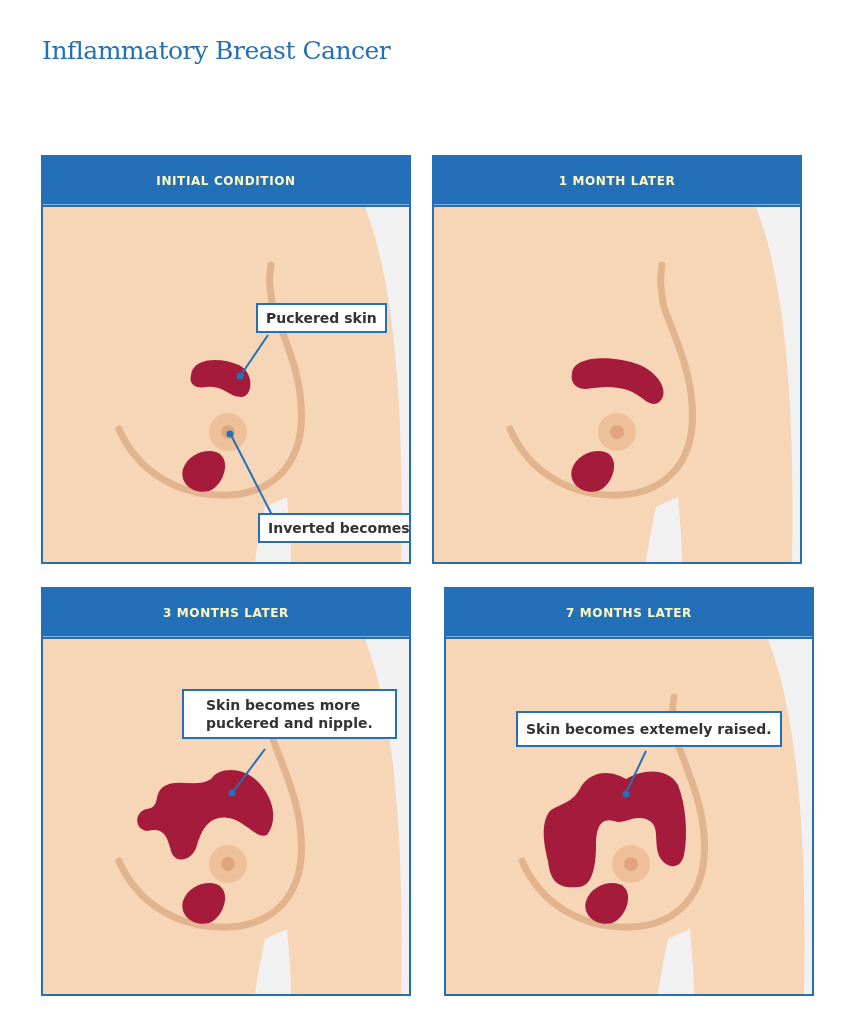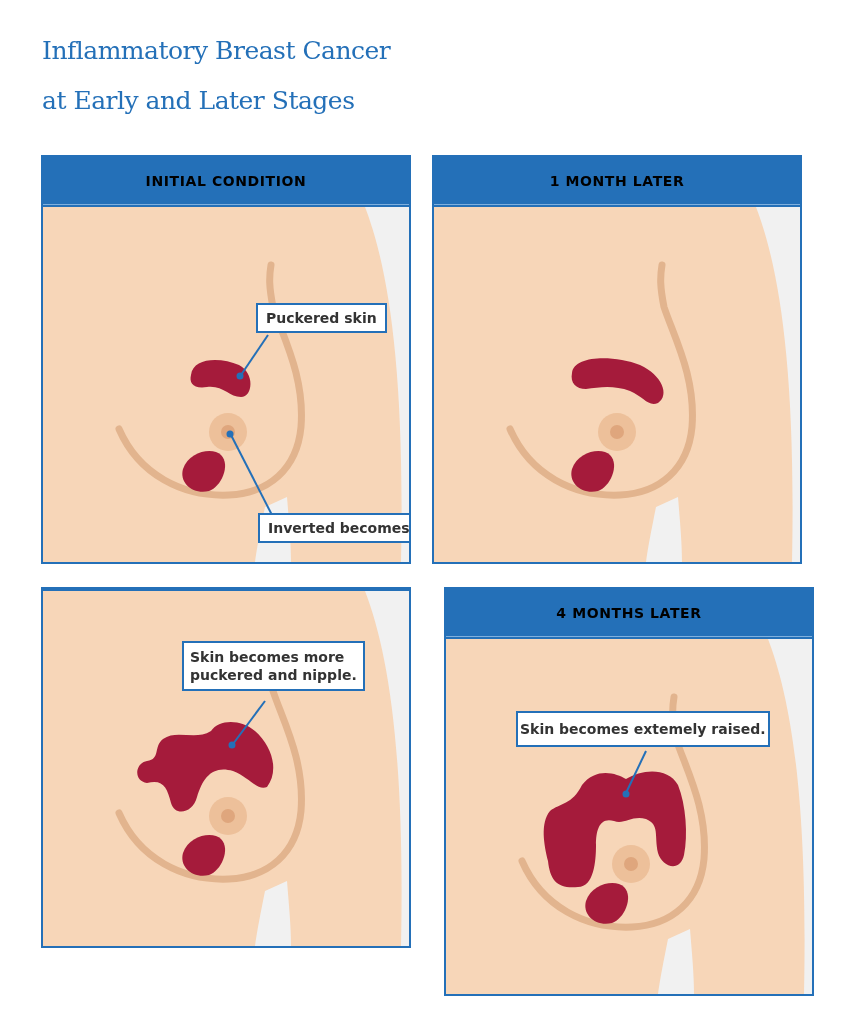--- a/index.html
+++ b/index.html
@@ -10,43 +10,42 @@
     font-weight: normal; color: #2470b8; font-size: 25px; line-height: 50px;
     letter-spacing: -0.5px;
   }
   .title span { display: block; }
   .panel {
     position: absolute; width: 370px; box-sizing: border-box;
     border: 2px solid #2470b8; background: #2470b8;
   }
   .panel-header {
     height: 47px; display: flex; align-items: center; justify-content: center;
-    color: #000000; font-family: "DejaVu Sans", sans-serif; font-weight: bold;
-    font-size: 14px; letter-spacing: 0.6px;
+    color: #fef9c3; font-family: "DejaVu Sans", sans-serif; font-weight: bold;
+    font-size: 12px; letter-spacing: 0.6px;
     border-bottom: 1px solid #7fb0de;
   }
   .panel-body { position: relative; height: 355px; background: #f7d6b8; border-top: 2px solid #2470b8; overflow: hidden; }
   .panel-body svg { position: absolute; left: 0; top: 0; width: 366px; height: 355px; }
   .callout {
     position: absolute; background: #ffffff; border: 2px solid #2470b8;
     color: #333333; font-family: "DejaVu Sans", sans-serif; font-weight: bold;
     font-size: 14px; line-height: 18px; text-align: left; padding: 4px 8px;
     box-sizing: border-box; white-space: nowrap;
   }
   #p1 { left: 41px; top: 155px; }
   #p2 { left: 432px; top: 155px; }
   #p3 { left: 41px; top: 587px; }
   #p4 { left: 444px; top: 587px; }
 </style>
 </head>
 <body>
 
 <h1 class="title">
   <span>Inflammatory Breast Cancer</span>
-  <span>at Early and Later Stages</span>
 </h1>
 
 <div class="panel" id="p1">
   <div class="panel-header">INITIAL CONDITION</div>
   <div class="panel-body">
     <svg viewBox="0 0 366 355">
       <path d="M322 0 C345 60 362 160 358 355 L366 355 L366 0 Z" fill="#f1f1f1"></path>
       <path d="M222 300 C218 320 214 340 212 355 L248 355 C248 335 246 315 244 290 Z" fill="#f1f1f1"></path>
       <path d="M76 222 C96 268 140 290 186 288 C226 286 254 262 258 220 C262 170 240 130 230 100 C226 80 226 70 228 58" fill="none" stroke="#e2b48e" stroke-width="7" stroke-linecap="round"></path>
       <path d="M148 168 C150 150 178 150 196 158 C212 166 210 190 198 190 C186 190 180 178 164 180 C150 182 146 176 148 168 Z" fill="#a51b3b"></path>
@@ -72,48 +71,49 @@
       <path d="M76 222 C96 268 140 290 186 288 C226 286 254 262 258 220 C262 170 240 130 230 100 C226 80 226 70 228 58" fill="none" stroke="#e2b48e" stroke-width="7" stroke-linecap="round"></path>
       <path d="M138 166 C140 148 180 148 206 158 C228 168 236 188 224 196 C214 200 210 190 196 184 C180 178 166 180 152 182 C142 182 136 176 138 166 Z" fill="#a51b3b"></path>
       <circle cx="183" cy="225" r="19" fill="#edc09a"></circle>
       <circle cx="183" cy="225" r="7" fill="#dfa67d"></circle>
       <path d="M138 262 C144 244 168 240 176 248 C186 258 176 280 164 284 C148 288 134 276 138 262 Z" fill="#a51b3b"></path>
     </svg>
   </div>
 </div>
 
 <div class="panel" id="p3">
+  <div class="panel-header">3 MONTHS LATER</div>
   <div class="panel-body">
     <svg viewBox="0 0 366 355">
       <path d="M322 0 C345 60 362 160 358 355 L366 355 L366 0 Z" fill="#f1f1f1"></path>
       <path d="M222 300 C218 320 214 340 212 355 L248 355 C248 335 246 315 244 290 Z" fill="#f1f1f1"></path>
       <path d="M76 222 C96 268 140 290 186 288 C226 286 254 262 258 220 C262 170 240 130 230 100 C226 80 226 70 228 58" fill="none" stroke="#e2b48e" stroke-width="7" stroke-linecap="round"></path>
       <path d="M168 140 C176 128 198 128 212 140 C230 156 236 180 224 196 C214 200 206 186 190 180 C170 174 160 186 154 206 C150 222 132 226 128 212 C124 196 120 188 104 192 C90 190 92 172 104 170 C118 168 110 156 120 148 C134 138 152 150 168 140 Z" fill="#a51b3b"></path>
       <circle cx="185" cy="225" r="19" fill="#edc09a"></circle>
       <circle cx="185" cy="225" r="7" fill="#dfa67d"></circle>
       <path d="M140 262 C146 244 170 240 178 248 C188 258 178 280 166 284 C150 288 136 276 140 262 Z" fill="#a51b3b"></path>
       <line x1="190" y1="153" x2="222" y2="110" stroke="#2470b8" stroke-width="2"></line>
       <circle cx="189" cy="154" r="3.5" fill="#2470b8"></circle>
     </svg>
-    <div class="callout" style="left:139px; top:50px; padding:5px 6px;">
+    <div class="callout" style="left:139px; top:50px; padding:5px 22px;">
       <span style="display:block">Skin becomes more</span>
       <span style="display:block">puckered and nipple.</span>
     </div>
   </div>
 </div>
 
 <div class="panel" id="p4">
-  <div class="panel-header">4 MONTHS LATER</div>
+  <div class="panel-header">7 MONTHS LATER</div>
   <div class="panel-body">
     <svg viewBox="0 0 366 355">
       <path d="M322 0 C345 60 362 160 358 355 L366 355 L366 0 Z" fill="#f1f1f1"></path>
       <path d="M222 300 C218 320 214 340 212 355 L248 355 C248 335 246 315 244 290 Z" fill="#f1f1f1"></path>
       <path d="M76 222 C96 268 140 290 186 288 C226 286 254 262 258 220 C262 170 240 130 230 100 C226 80 226 70 228 58" fill="none" stroke="#e2b48e" stroke-width="7" stroke-linecap="round"></path>
       <path d="M136 146 C150 128 170 134 180 140 C196 130 222 128 232 146 C240 166 242 196 238 216 C234 234 216 228 212 214 C208 196 214 186 200 180 C186 176 178 186 168 182 C154 178 150 190 150 206 C150 222 148 248 132 248 C112 250 104 242 102 222 C98 206 94 184 104 172 C114 164 126 166 136 146 Z" fill="#a51b3b"></path>
       <circle cx="185" cy="225" r="19" fill="#edc09a"></circle>
       <circle cx="185" cy="225" r="7" fill="#dfa67d"></circle>
       <path d="M140 262 C146 244 170 240 178 248 C188 258 178 280 166 284 C150 288 136 276 140 262 Z" fill="#a51b3b"></path>
       <line x1="180" y1="154" x2="200" y2="112" stroke="#2470b8" stroke-width="2"></line>
       <circle cx="180" cy="155" r="3.5" fill="#2470b8"></circle>
     </svg>
-    <div class="callout" style="left:70px; top:72px; padding:7px 2px;">Skin becomes extemely raised.</div>
+    <div class="callout" style="left:70px; top:72px; padding:7px 8px;">Skin becomes extemely raised.</div>
   </div>
 </div>
 
 </body></html>

